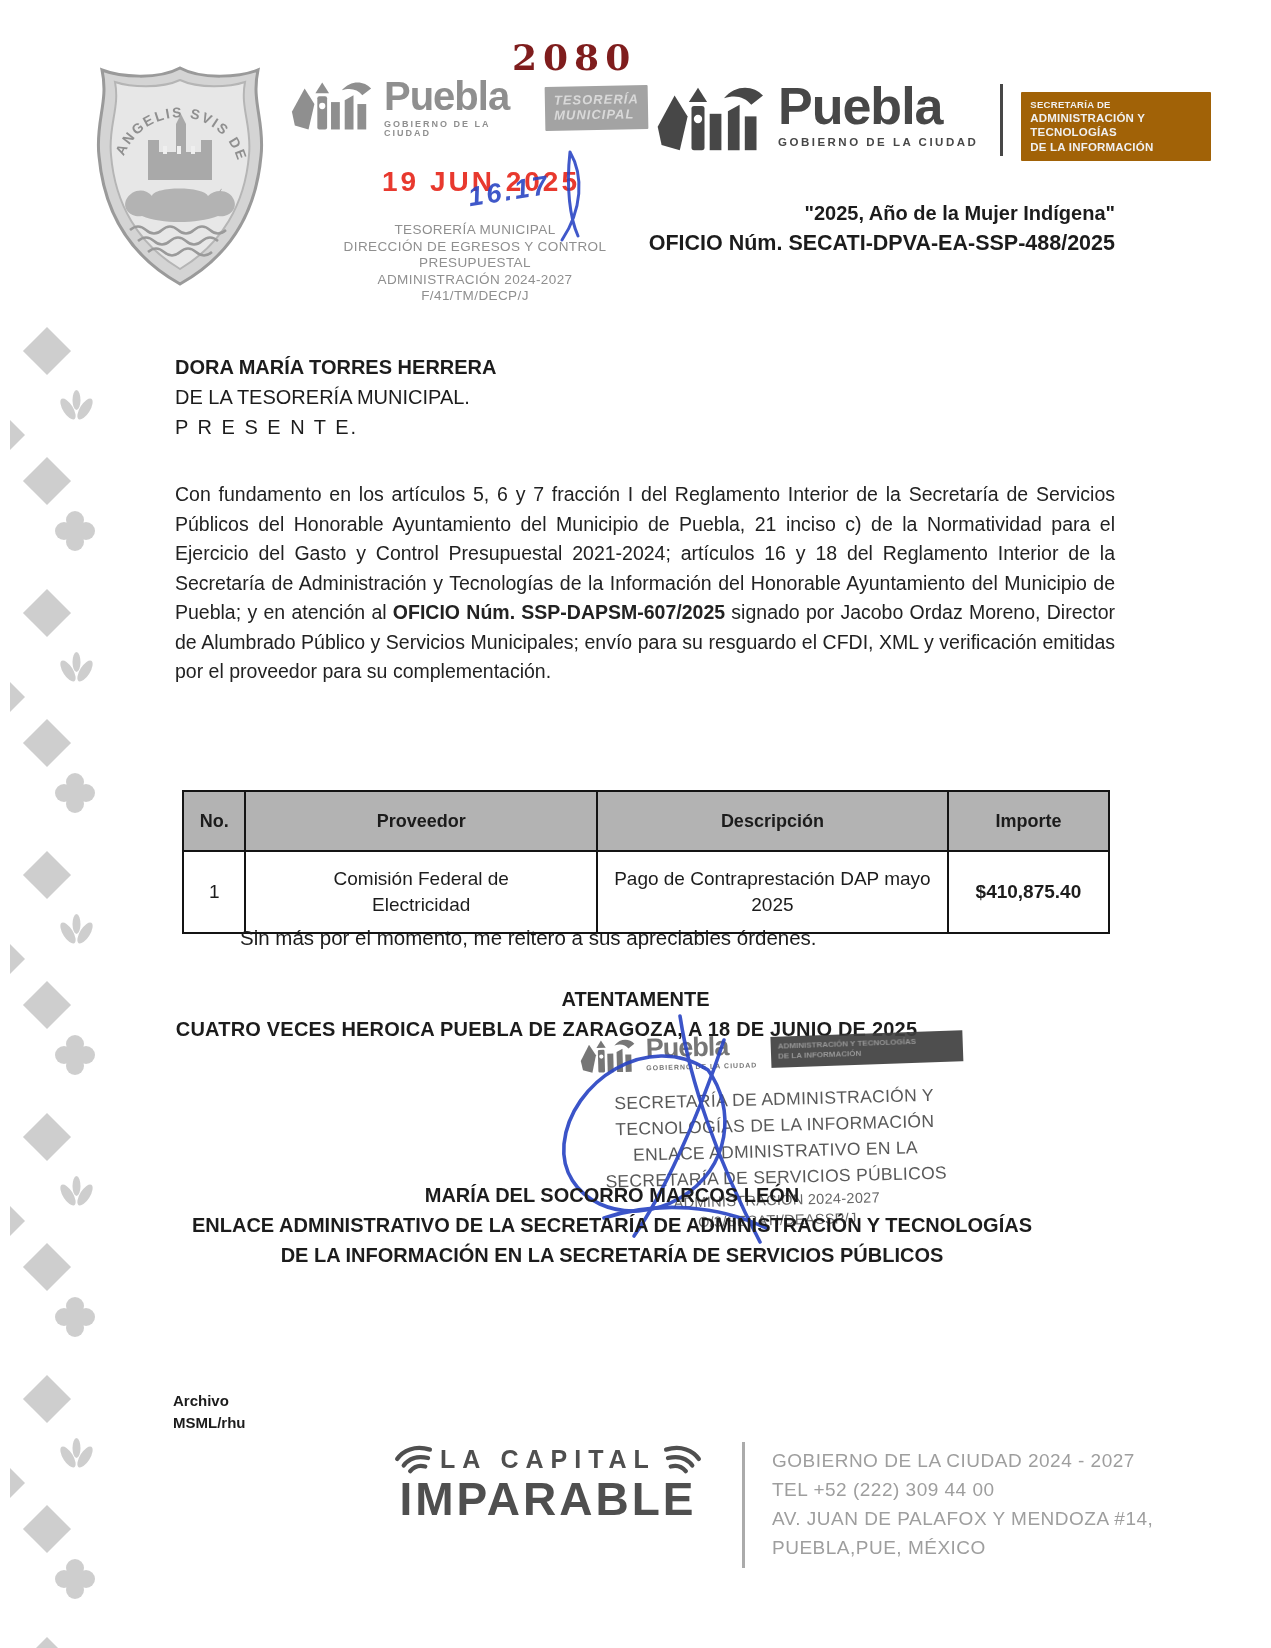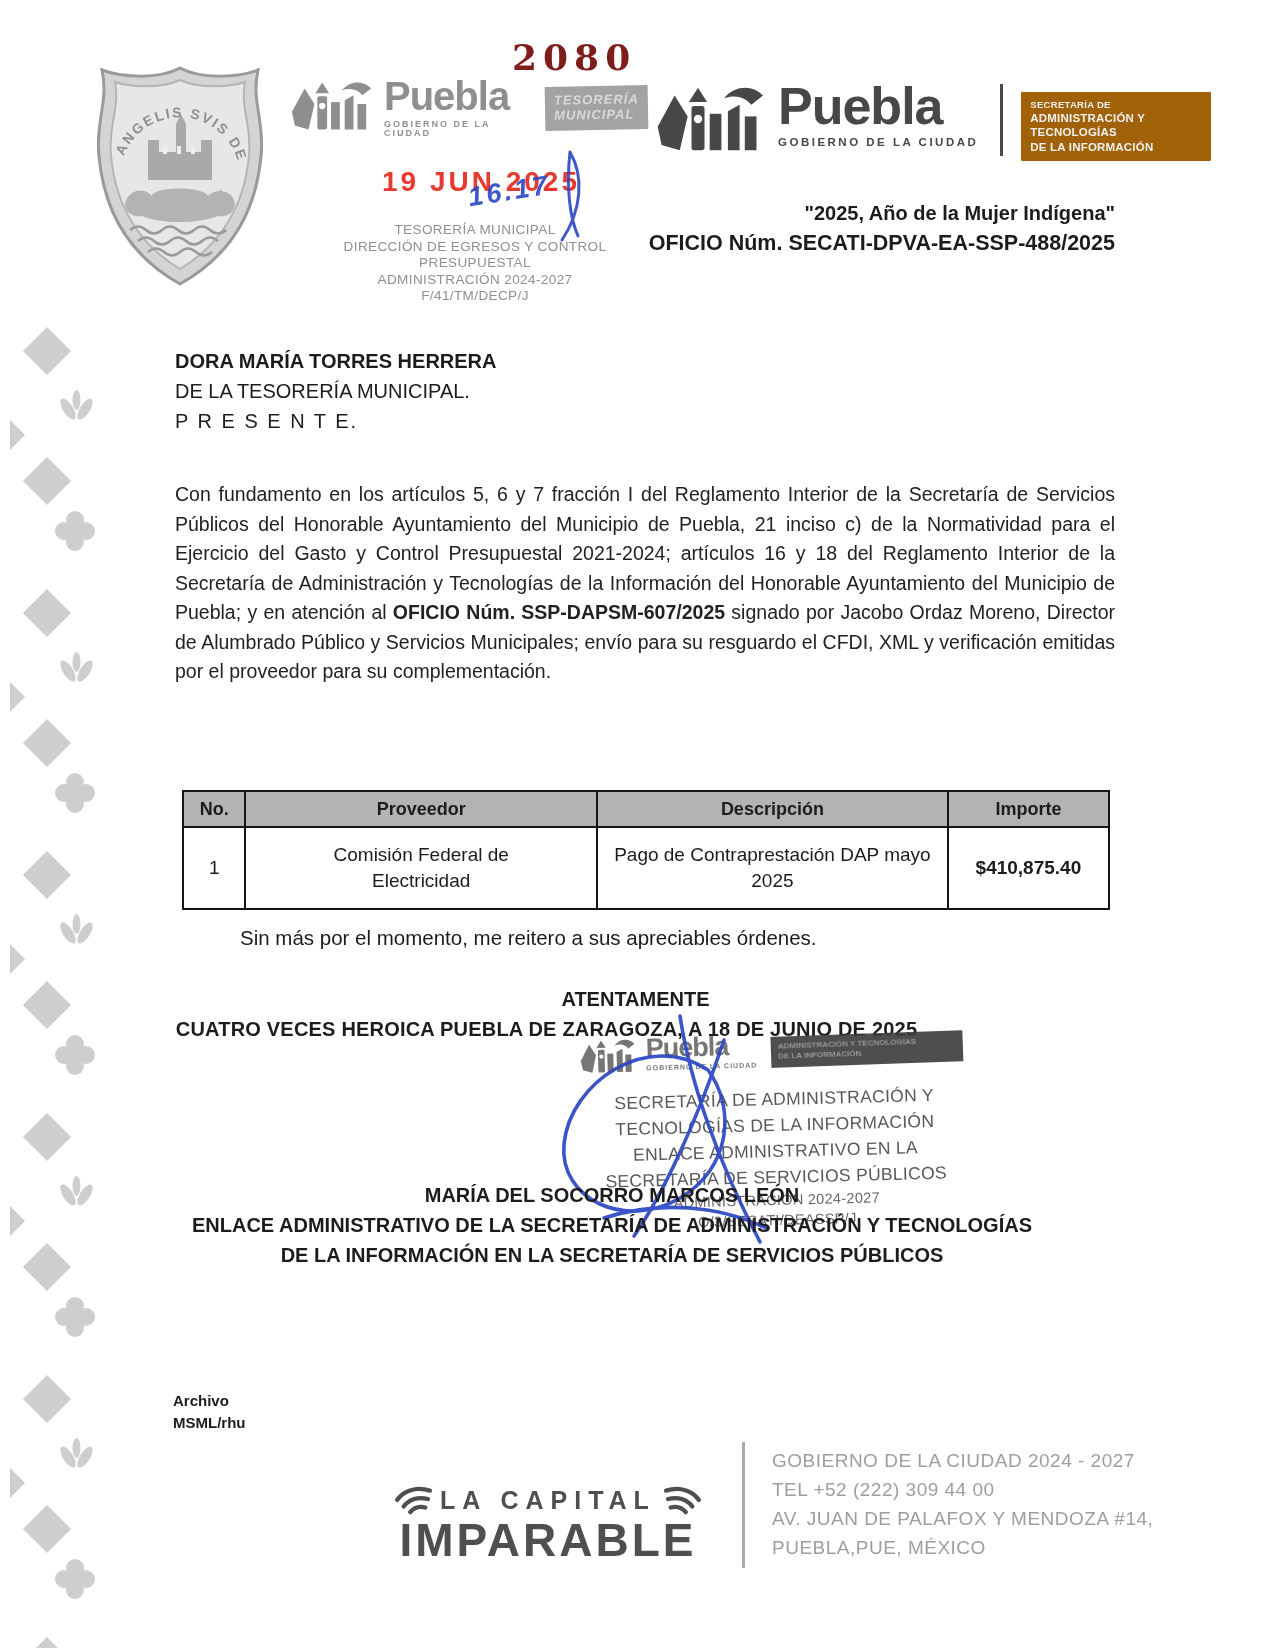--- a/index.html
+++ b/index.html
@@ -65,41 +65,41 @@
   .badge-secati .b1{font-size:9.5px;font-weight:bold;letter-spacing:.3px;}
   .badge-secati .b2,.badge-secati .b3{font-weight:bold;letter-spacing:.2px;}
 
   .hdr-text{right:156px;top:198px;text-align:right;font-weight:bold;line-height:30px;}
   .hdr-text .motto{font-size:20px;}
   .hdr-text .oficio{font-size:21.5px;}
   .hdr-text .subject{font-size:21.5px;}
 
   
   .recipient{left:175px;top:346px;font-size:20px;line-height:30px;}
-  .recipient .rname{font-weight:bold;}
+  .recipient .rname{font-weight:bold;margin-top:6px;}
   .recipient .present{letter-spacing:2px;}
 
   .body-par{
     left:175px;top:480px;width:940px;
     font-size:19.5px;line-height:29.5px;text-align:justify;
     color:#222;
   }
   .body-par b{font-weight:bold;}
 
   
   table.doc{
     left:182px;top:790px;width:928px;
     border-collapse:collapse;position:absolute;
   }
   table.doc th, table.doc td{
     border:2px solid #141414;text-align:center;vertical-align:middle;
   }
   table.doc th{
     background:#b3b3b3;font-size:18px;font-weight:bold;
-    height:30px;padding:2px 4px;
+    height:30px;padding:14px 4px;
   }
   table.doc td{height:72px;font-size:19px;padding:4px 6px;}
   .col-no{width:54px;} .col-prov{width:358px;} .col-desc{width:354px;} .col-imp{width:154px;}
   td .wrap{display:inline-block;max-width:240px;line-height:26px;}
   td .wrap-desc{max-width:320px;}
   td.importe{font-weight:bold;font-size:20px;}
 
   
   .farewell{left:240px;top:926px;font-size:20.5px;}
   .atent{left:0;top:988px;width:1271px;text-align:center;font-weight:bold;font-size:20px;}
@@ -124,21 +124,21 @@
 
   .signer{left:0;width:1224px;text-align:center;font-weight:bold;}
   .signer-name{top:1184px;font-size:20px;}
   .signer-t1{top:1214px;font-size:20px;}
   .signer-t2{top:1244px;font-size:20px;}
 
   .archivo{left:173px;top:1390px;font-weight:bold;font-size:15px;line-height:22px;}
 
   
   .footer-logo{left:388px;top:1444px;width:320px;text-align:center;color:#4f4f4f;}
-  .cap-row{display:flex;align-items:center;justify-content:center;gap:6px;margin-top:41px;}
+  .cap-row{display:flex;align-items:center;justify-content:center;gap:6px;}
   .cap-text{font-weight:bold;font-size:25px;letter-spacing:7px;}
   .imparable{font-weight:bold;font-size:46px;letter-spacing:3px;margin-top:-2px;}
   .fdivider{left:742px;top:1442px;width:3px;height:126px;background:#ababab;}
   .faddress{
     left:772px;top:1446px;font-size:19px;line-height:29px;
     color:#9e9e9e;letter-spacing:.5px;
   }
 </style>
 </head>
 <body>

